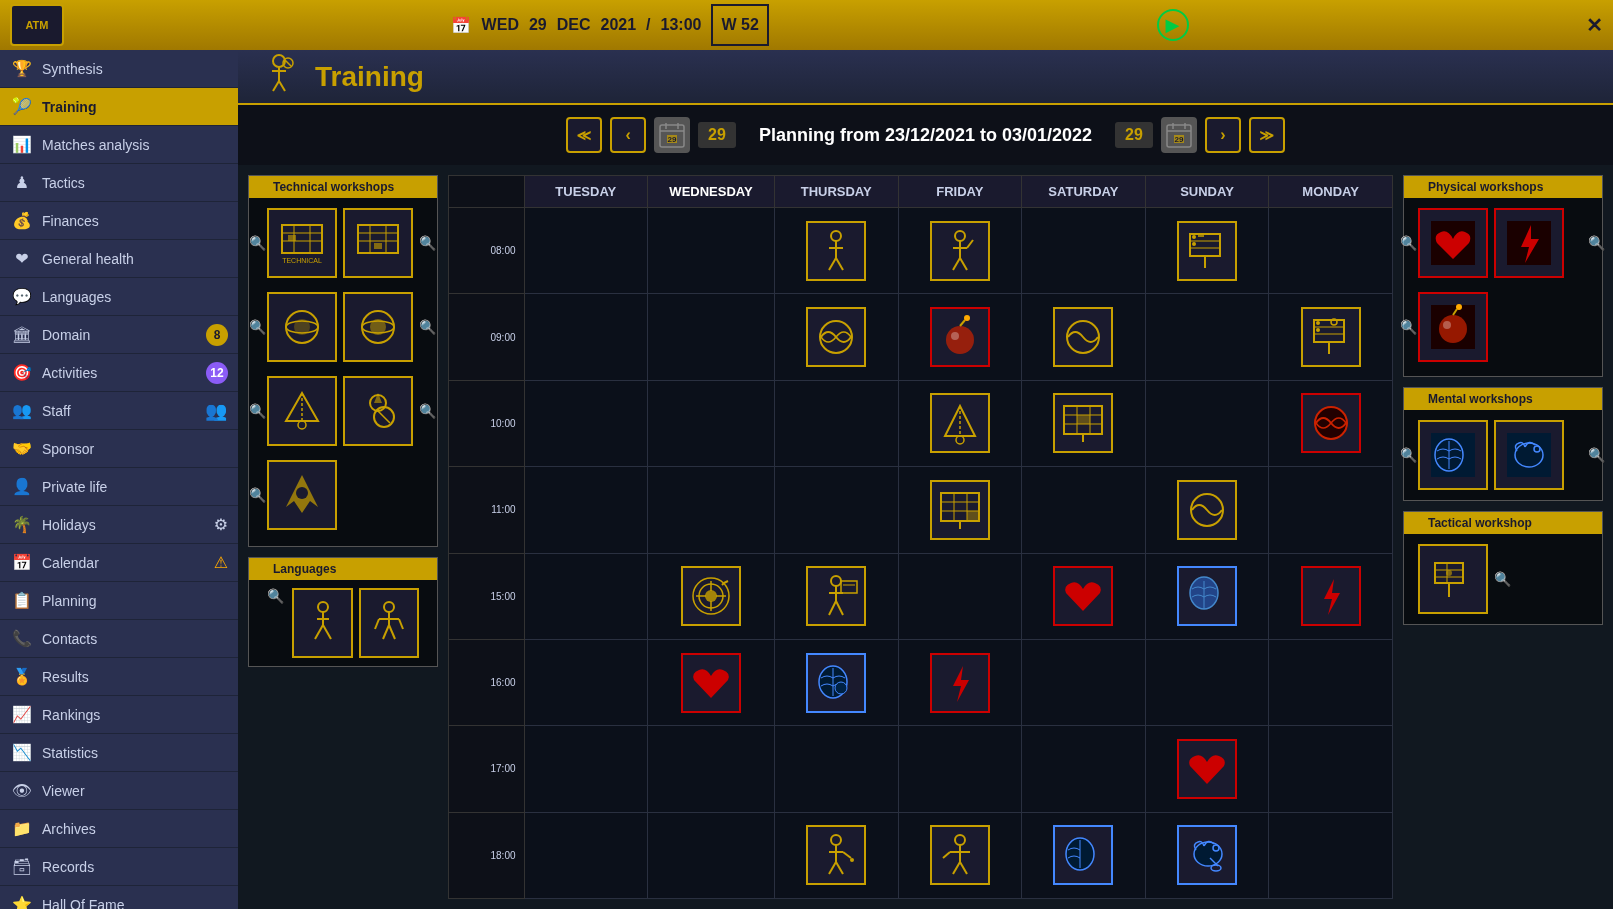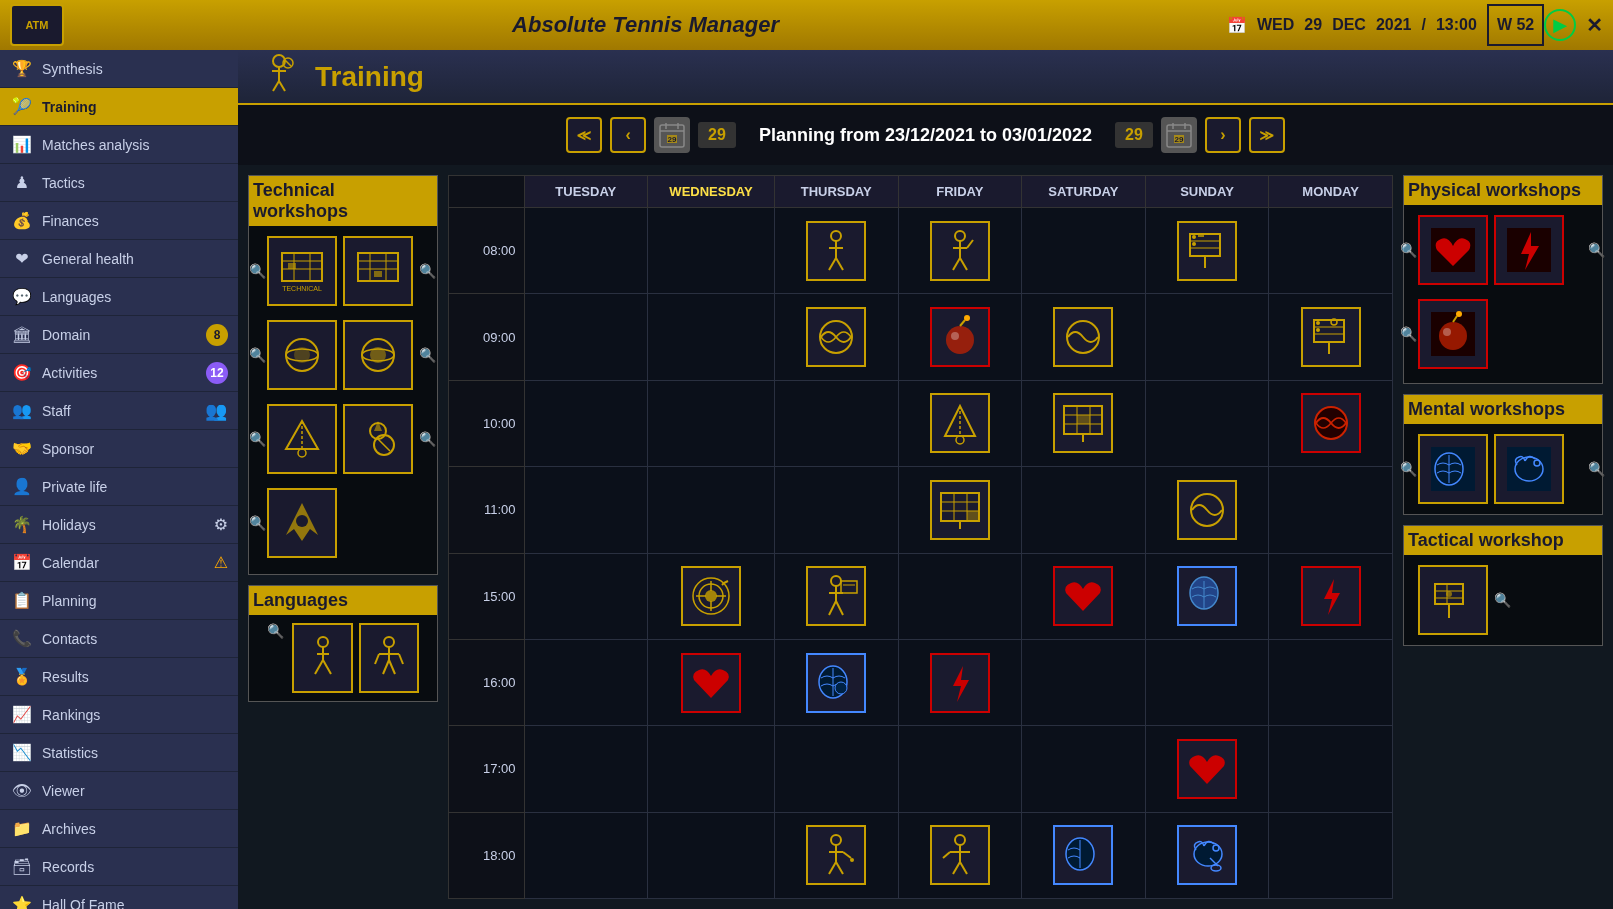--- a/index.html
+++ b/index.html
@@ -83,44 +83,44 @@
 
     
     #training-area {
       flex: 1; display: flex; padding: 10px; gap: 10px; overflow: hidden;
     }
 
     
     #left-workshops { width: 190px; flex-shrink: 0; display: flex; flex-direction: column; gap: 10px; }
     .workshop-panel { background: rgba(0,0,0,0.5); border: 1px solid #555; }
     .workshop-title {
-      background: #c8a000; color: #1a1a2e; font-weight: bold; font-size: 18px;
-      padding: 4px 4px;
+      background: #c8a000; color: #1a1a2e; font-weight: bold; font-size: 12px;
+      padding: 4px 24px;
     }
     .workshop-item {
       width: 70px; height: 70px; border: 2px solid #c8a000; background: #1a1a2e;
       display: flex; align-items: center; justify-content: center; cursor: pointer;
       position: relative;
     }
     .workshop-item.red-border { border-color: #cc0000; }
     .workshop-item svg, .workshop-item .wi-icon { width: 52px; height: 52px; }
     .zoom-icon { position: absolute; color: #c8d0e8; font-size: 14px; cursor: pointer; }
     .zoom-left { left: -18px; top: 50%; transform: translateY(-50%); }
     .zoom-right { right: -18px; top: 50%; transform: translateY(-50%); }
 
     
     #schedule-grid { flex: 1; overflow: hidden; }
     .schedule-table { width: 100%; border-collapse: collapse; height: 100%; }
     .schedule-table th {
       background: #1a1a2e; color: #c8d0e8; text-align: center; font-size: 13px;
       padding: 8px 4px; border: 1px solid #333;
     }
-    .schedule-table th.wednesday { color: #fde047; }
+    .schedule-table th.wednesday { color: #ffffff; }
     .time-cell {
-      color: #c8d0e8; font-size: 13px; text-align: right; padding: 4px 8px;
+      color: #c8d0e8; font-size: 10px; text-align: right; padding: 4px 8px;
       background: #0d1018; border: 1px solid #333; white-space: nowrap; min-width: 55px;
     }
     .schedule-cell {
       border: 1px solid #2a3040; background: rgba(10,15,25,0.8);
       width: 90px; height: 75px; text-align: center; vertical-align: middle; position: relative;
       cursor: pointer;
     }
     .cell-icon {
       width: 60px; height: 60px; margin: auto; border: 2px solid #c8a000;
       background: #1a1a2e; display: flex; align-items: center; justify-content: center;
@@ -137,21 +137,20 @@
     
     #sidebar::-webkit-scrollbar { width: 4px; }
     #sidebar::-webkit-scrollbar-track { background: #1a1a2e; }
     #sidebar::-webkit-scrollbar-thumb { background: #c8a000; }
   </style>
 </head>
 <body>
 
 <div id="titlebar">
   <div id="atm-logo">ATM</div>
-  <div id="app-title">Absolute Tennis Manager</div>
   <div id="datetime-block">
     <span>📅</span>
     <span>WED</span>
     <span>29</span>
     <span>DEC</span>
     <span>2021</span>
     <span>/</span>
     <span>13:00</span>
     <span id="week-badge">W 52</span>
   </div>

